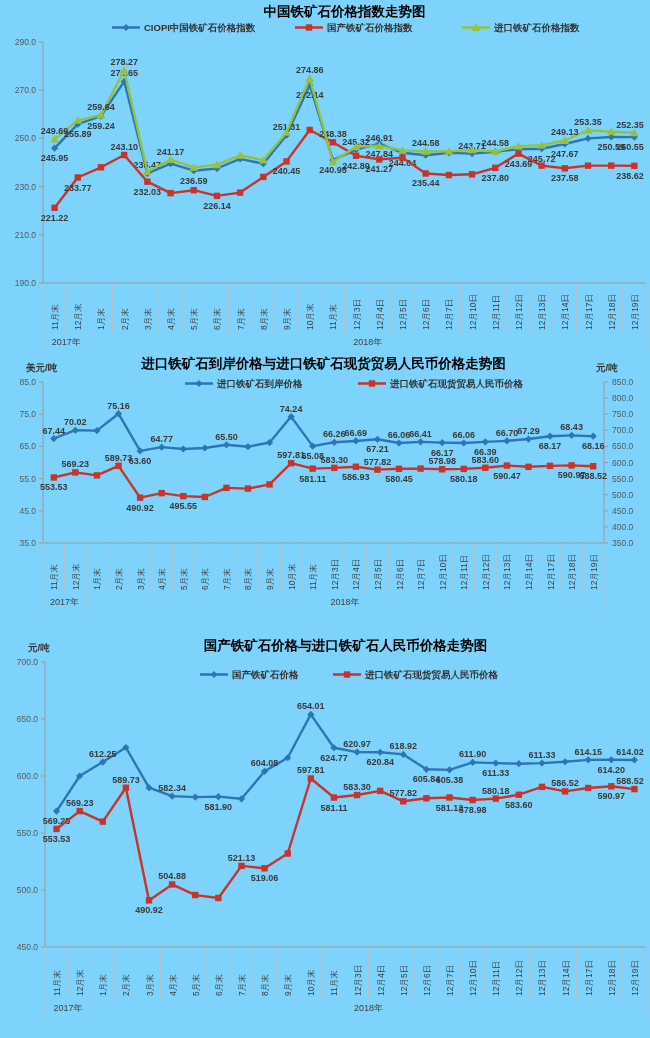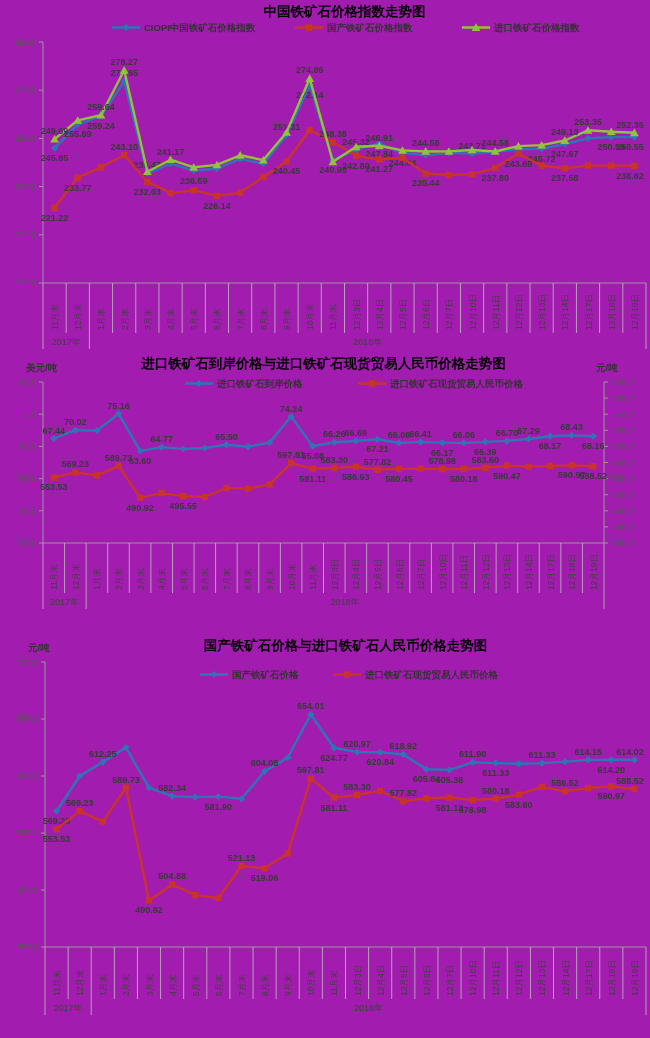--- a/index.html
+++ b/index.html
@@ -1,16 +1,16 @@
 <!DOCTYPE html>
 <html><head>
 <meta charset="utf-8">
 <style>
   html,body{margin:0;padding:0;background:#fff;}
-  .page{position:relative;width:650px;height:1038px;background:#a21caf;overflow:hidden;
+  .page{position:relative;width:650px;height:1038px;background:#7dd3fc;overflow:hidden;
         font-family:"Liberation Sans", sans-serif;}
   .chart-box{position:absolute;left:0;width:650px;}
   svg{display:block;}
   .chart-title{font-size:13.5px;font-weight:bold;fill:#000000;}
   .legend-label{font-size:9.5px;font-weight:bold;fill:#333333;}
   .tick-label{font-size:8.5px;fill:#595959;}
   .unit-label{font-size:9.5px;font-weight:bold;fill:#333333;}
   .cat-label{font-size:8.5px;fill:#404040;}
   .year-label{font-size:9px;fill:#404040;}
   .pt-label{font-size:9px;font-weight:bold;fill:#3a3a3a;}

